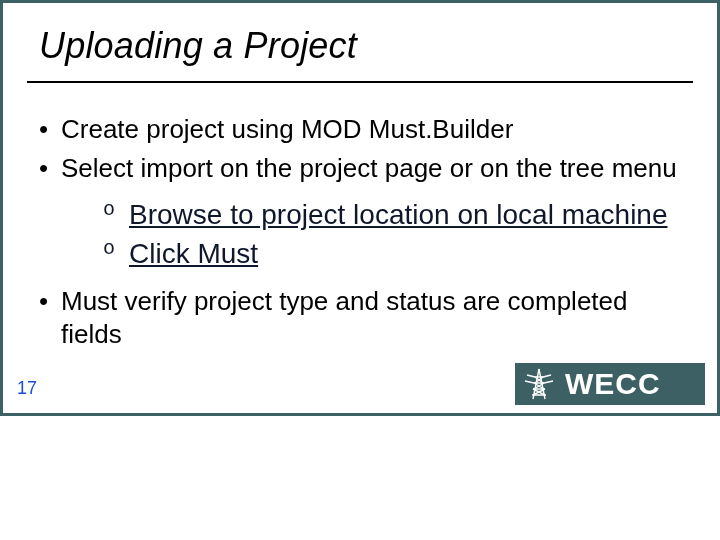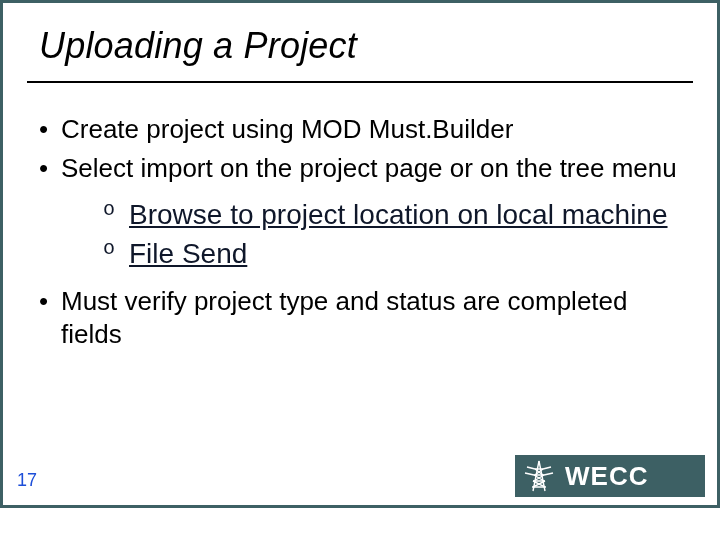--- a/index.html
+++ b/index.html
@@ -3,21 +3,21 @@
 <meta charset="utf-8">
 <style>
   * { box-sizing: border-box; margin: 0; padding: 0; }
   html, body { width: 720px; height: 540px; }
   body {
     font-family: Arial, Helvetica, sans-serif;
     background: #fff;
   }
   .slide {
     width: 720px;
-    height: 508px;
+    height: 416px;
     border: 3px solid #3d6064;
     position: relative;
     background: #fff;
   }
   .title {
     position: absolute;
     top: 22px;
     left: 36px;
     font-size: 36px;
     font-style: italic;
@@ -105,21 +105,21 @@
     padding-left: 6px;
   }
   .logo-mark {
     width: 36px;
     height: 34px;
     position: relative;
     flex: 0 0 auto;
   }
   .logo-text {
     color: #fff;
-    font-size: 26px;
+    font-size: 30px;
     font-weight: 700;
     letter-spacing: 1px;
     margin-left: 8px;
     font-family: Arial, Helvetica, sans-serif;
   }
 </style>
 </head>
 <body>
 
 <div class="slide">
@@ -132,21 +132,21 @@
       <li>
         <span>Create project using MOD Must.Builder</span>
       </li>
       <li>
         <span>Select import on the project page or on the tree menu</span>
         <ul class="sub">
           <li>
             <span>Browse to project location on local machine</span>
           </li>
           <li>
-            <span>File Send</span>
+            <span>Click Must</span>
           </li>
         </ul>
       </li>
       <li>
         <span>Must verify project type and status are completed fields</span>
       </li>
     </ul>
   </div>
 
   <div class="footer">

